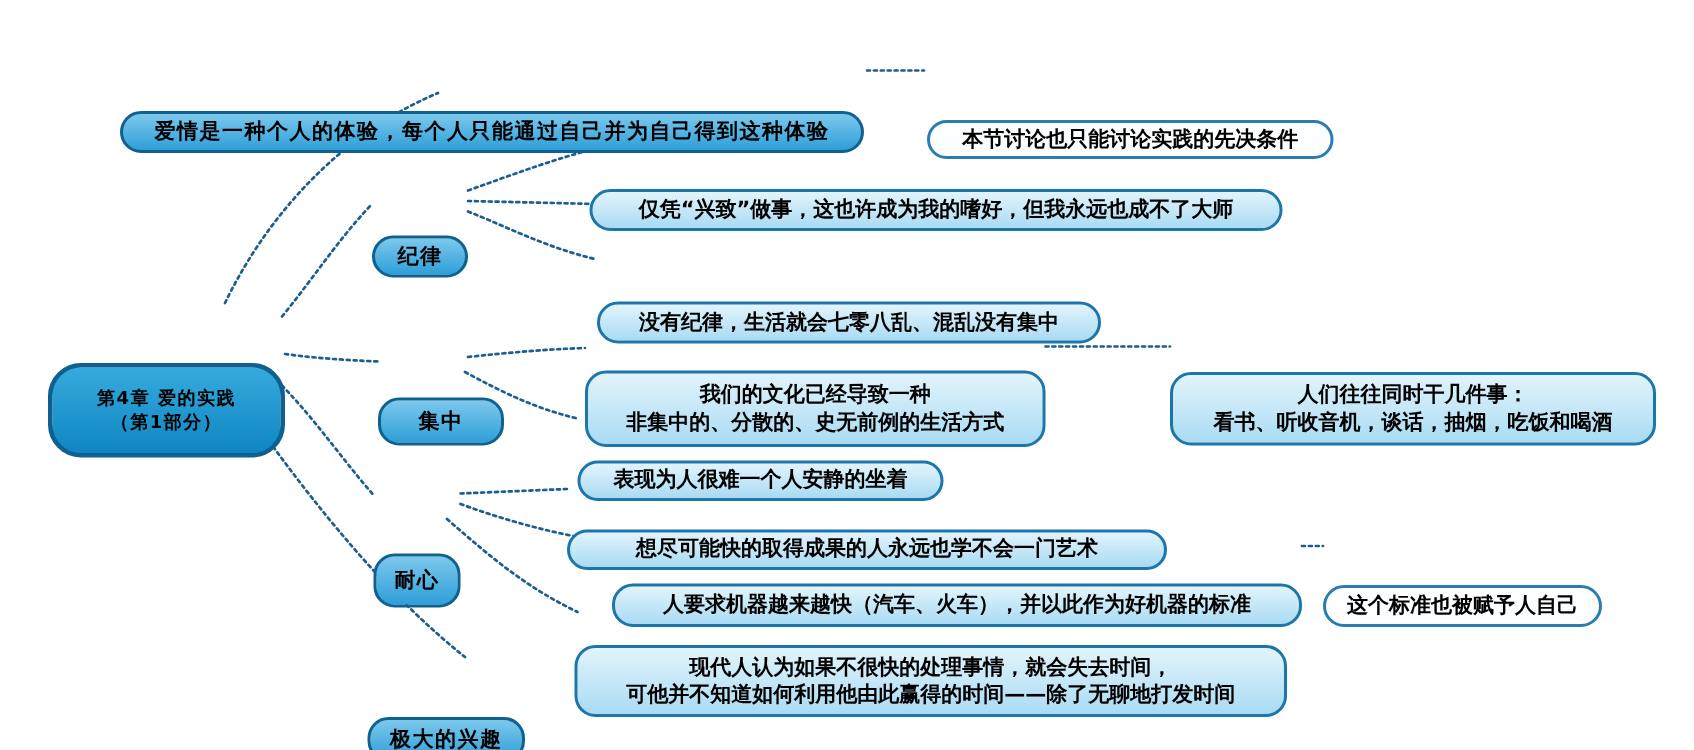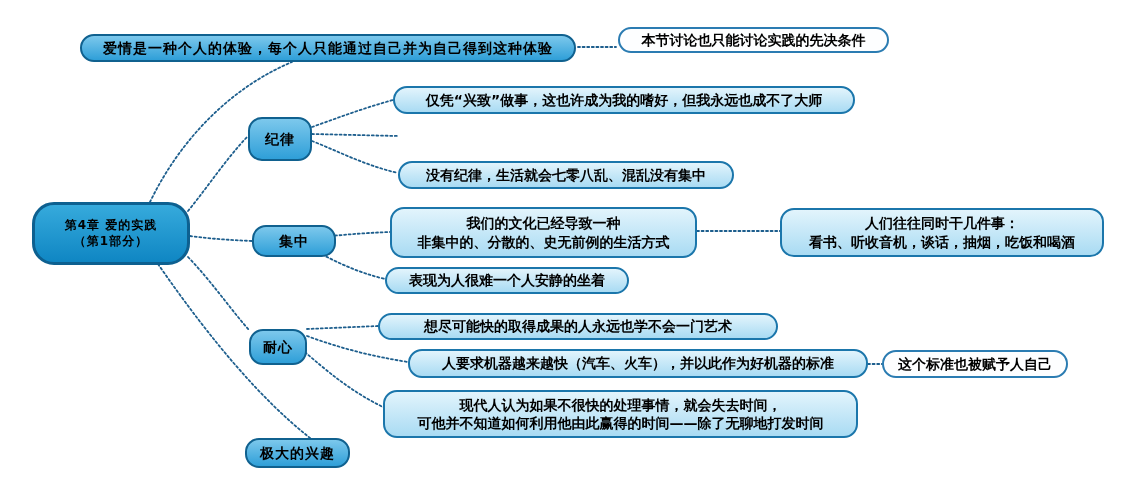--- a/index.html
+++ b/index.html
@@ -6,20 +6,21 @@
   body{font-family:"DejaVu Sans","Liberation Sans",sans-serif;}
   #canvas{position:relative;width:1129px;height:500px;background:#fff;overflow:hidden;}
   #wires{position:absolute;left:0;top:0;width:1129px;height:500px;}
   .wire{fill:none;stroke:#1d5e8d;stroke-width:1.8;stroke-dasharray:2 2.6;stroke-linecap:round;}
   .node{
     position:absolute;box-sizing:border-box;
     display:flex;align-items:center;justify-content:center;
     text-align:center;font-weight:bold;color:#000;
     white-space:pre-line;line-height:1.3;
     border-radius:14px;
+    margin-top:40px;
   }
   .root{
     background:linear-gradient(#36aadc,#0f86c3);
     border:3px solid #0d6090;border-radius:22px;
     font-size:12px;letter-spacing:1px;
   }
   .branch{
     background:linear-gradient(#7cc8ec,#2f9fd8);
     border:2.5px solid #10618f;
     font-size:14px;letter-spacing:1px;
@@ -29,23 +30,23 @@
     border:2px solid #1b76ab;
     font-size:14px;
   }
   .note{
     background:#fdfeff;
     border:2px solid #2b7cb2;
     font-size:14px;
   }
   
   #n-top        {left:80px;  top:34px;  width:496px; height:28px;}
-  #n-top-note   {left:618px; top:27px;  width:271px; height:26px;}
+  #n-top-note   {left:618px; top:40px;  width:271px; height:26px;}
   #n-root       {left:32px;  top:202px; width:158px; height:63px;}
-  #n-discipline {left:248px; top:117px; width:64px;  height:44px;}
+  #n-discipline {left:248px; top:117px; width:64px;  height:28px;}
   #n-d1         {left:393px; top:86px;  width:462px; height:28px;}
   #n-d2         {left:398px; top:122px; width:380px; height:28px;}
   #n-d3         {left:398px; top:161px; width:336px; height:28px;}
   #n-concentr   {left:252px; top:225px; width:84px;  height:32px;}
   #n-c1         {left:390px; top:207px; width:307px; height:51px;}
   #n-c1-note    {left:780px; top:208px; width:324px; height:49px;}
   #n-c2         {left:385px; top:267px; width:244px; height:27px;}
   #n-patience   {left:249px; top:329px; width:58px;  height:36px;}
   #n-p1         {left:378px; top:313px; width:400px; height:27px;}
   #n-p2         {left:408px; top:349px; width:460px; height:29px;}

